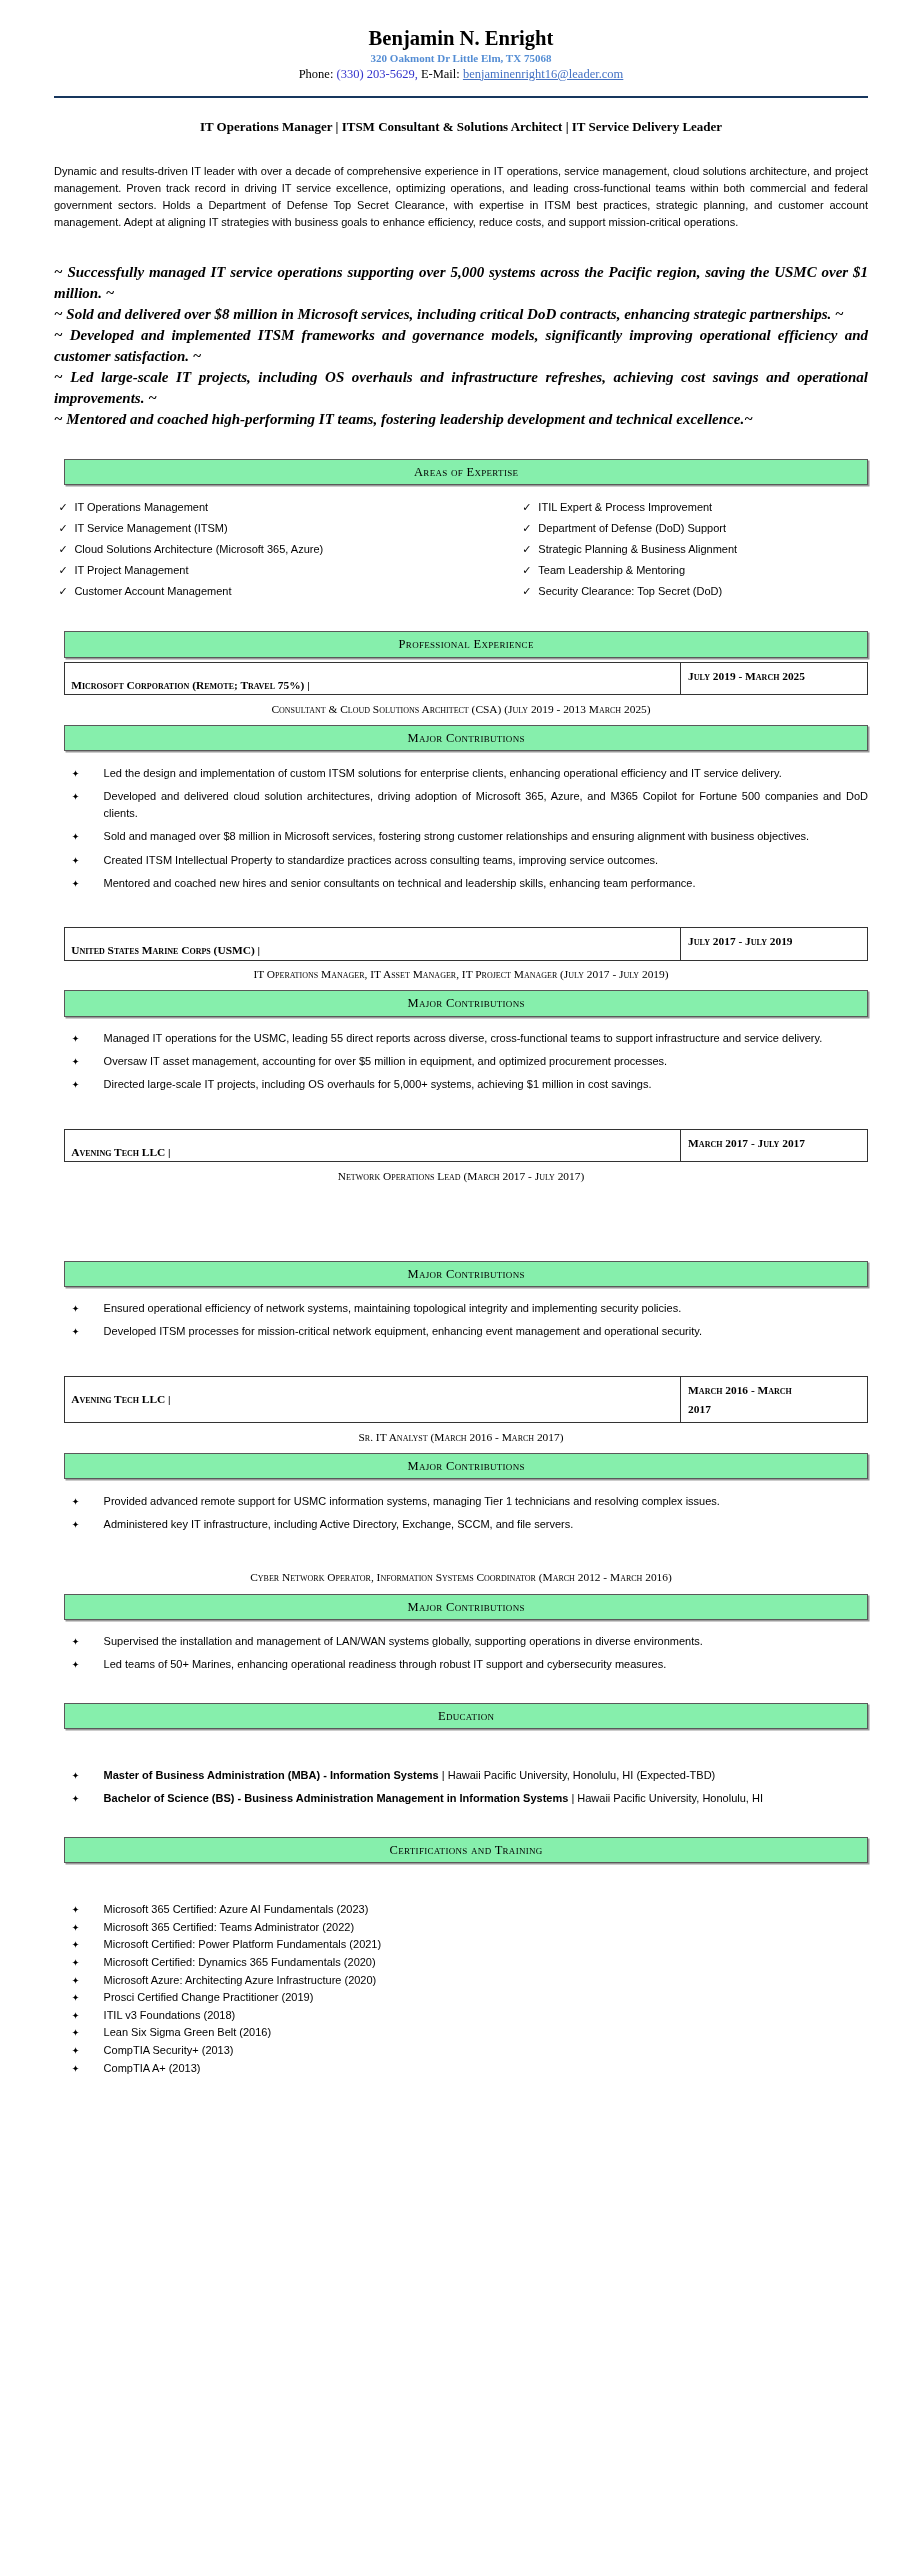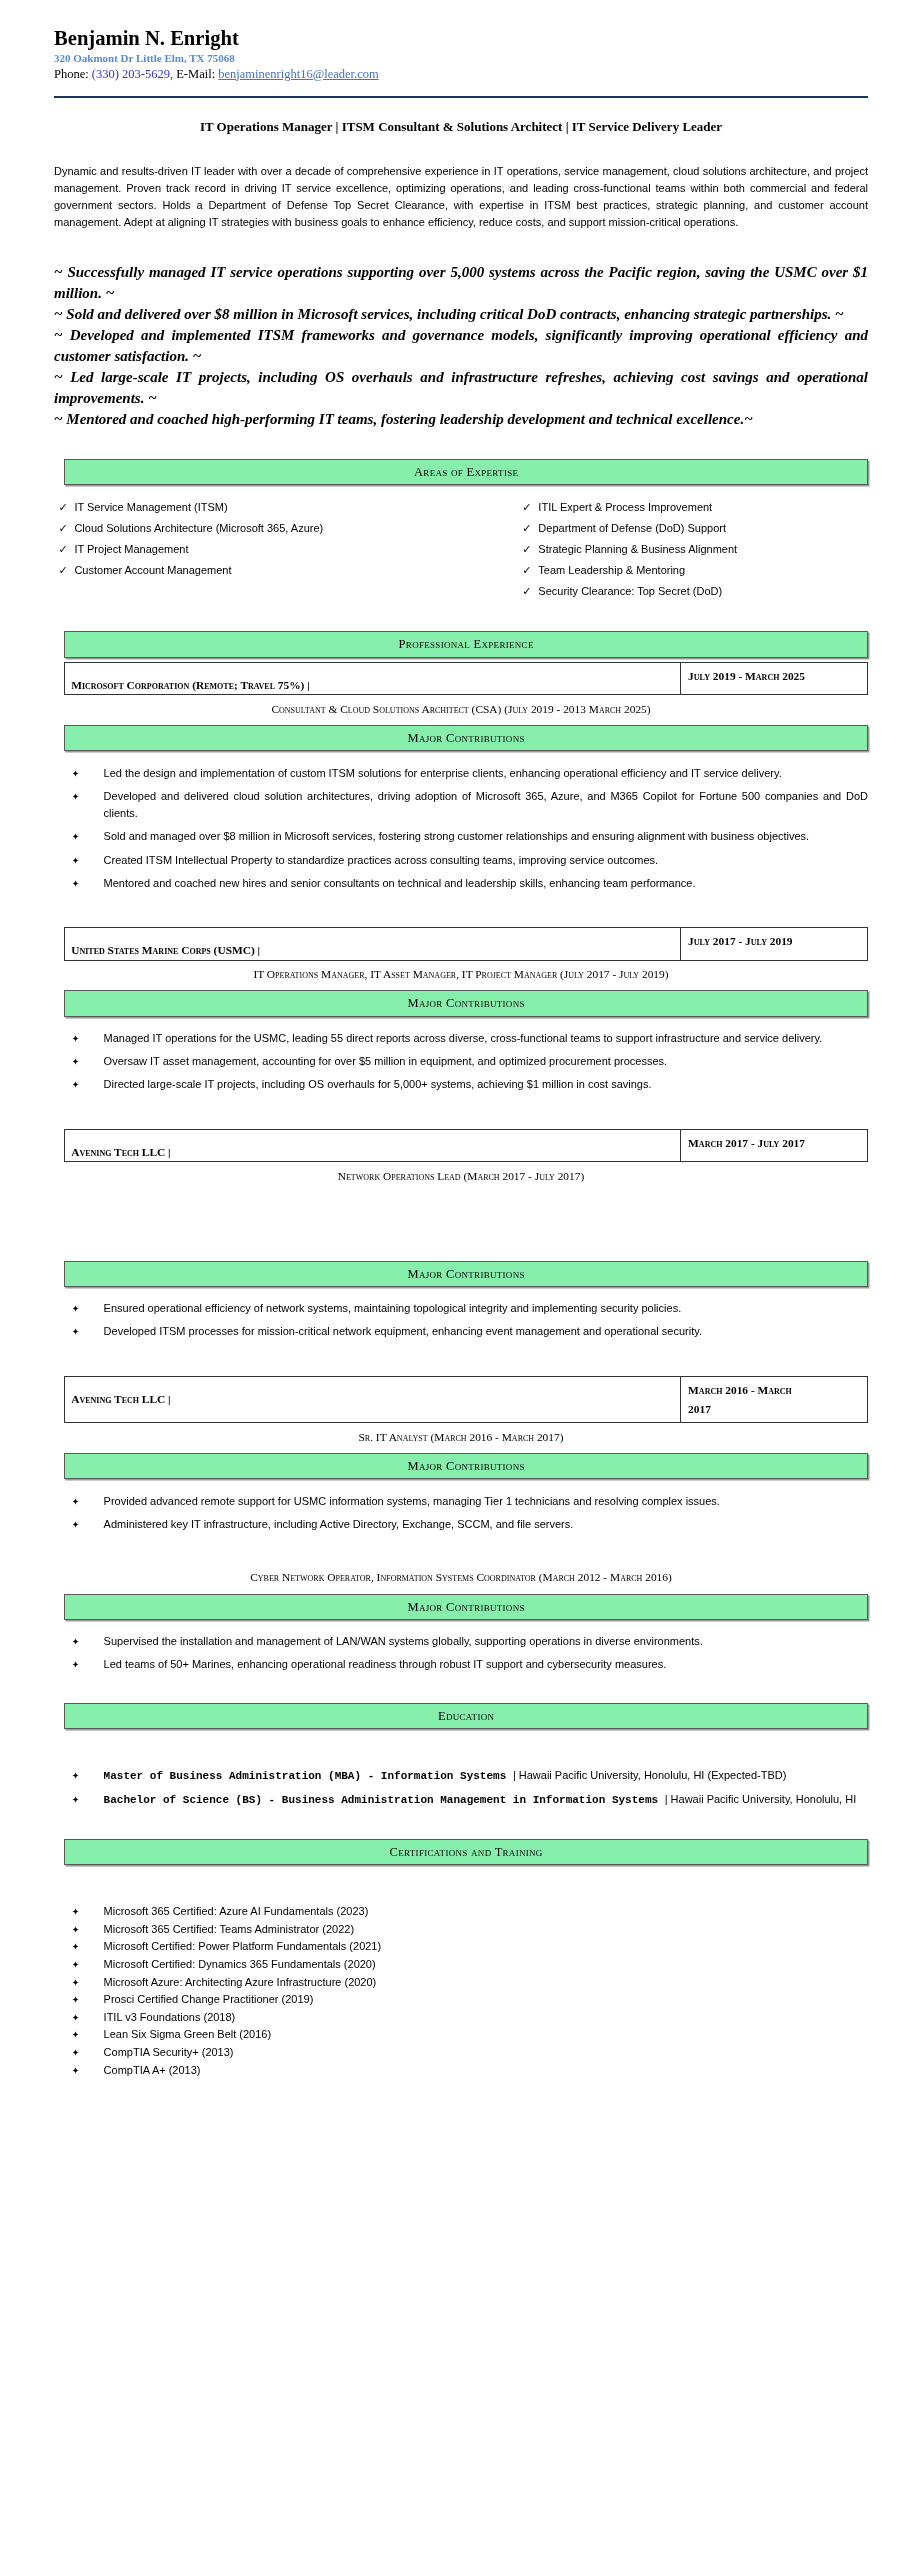--- a/index.html
+++ b/index.html
@@ -8,21 +8,21 @@
     min-height: 2576px;
     box-sizing: border-box;
     background: #ffffff;
     padding: 26.5px 43px 29px 54px;
     font-family: "Liberation Sans", sans-serif;
     font-size: 11px;
     color: #000000;
   }
 
   
-  .hdr { }
+  .hdr { text-align: center; }
   .name {
     font-family: "Liberation Serif", serif;
     font-size: 20.6px; font-weight: bold; margin: 0 0 2.9px 0;
   }
   .address {
     font-family: "Liberation Serif", serif;
     font-size: 11px; font-weight: bold; color: #548DD4; margin: 1.5px 0;
   }
   .contact { font-family: "Liberation Serif", serif; font-size: 12.5px; margin-top: 2.2px; }
   .contact a { text-decoration: none; cursor: pointer; }
@@ -96,21 +96,21 @@
   .bullets { list-style: none; margin: 13.2px 0 0 0; padding: 0 0 0 17.6px; }
   .bullets li {
     display: flex; line-height: 17.3px; margin-bottom: 5.9px;
     text-align: justify;
   }
   .star { flex: 0 0 32px; font-size: 9.6px; line-height: 17.3px; }
   .bullets li > .btxt { flex: 1 1 auto; }
   .jobgap { height: 25px; }
 
   
-  .edu b { font-weight: bold; font-family: Liberation Mono, monospace; }
+  .edu b { font-weight: bold; }
 
   
   .bullets.certs { margin-top: 38px; }
   .bullets.certs li { margin-bottom: 0; line-height: 17.6px; text-align: left; }
 </style>
 </head>
 <body>
 
 <div class="page">
 
@@ -135,20 +135,21 @@
     <p class="hl">~ Led large-scale IT projects, including OS overhauls and infrastructure refreshes, achieving cost savings and operational improvements. ~</p>
     <p class="hl">~ Mentored and coached high-performing IT teams, fostering leadership development and technical excellence.~</p>
   </div>
 
   <div class="banner">
     <span>Areas of Expertise</span>
   </div>
 
   <div class="exp-cols">
     <ul>
+      <li><span class="check">✓</span><span>IT Operations Management</span></li>
       <li><span class="check">✓</span><span>IT Service Management (ITSM)</span></li>
       <li><span class="check">✓</span><span>Cloud Solutions Architecture (Microsoft 365, Azure)</span></li>
       <li><span class="check">✓</span><span>IT Project Management</span></li>
       <li><span class="check">✓</span><span>Customer Account Management</span></li>
     </ul>
     <ul>
       <li><span class="check">✓</span><span>ITIL Expert &amp; Process Improvement</span></li>
       <li><span class="check">✓</span><span>Department of Defense (DoD) Support</span></li>
       <li><span class="check">✓</span><span>Strategic Planning &amp; Business Alignment</span></li>
       <li><span class="check">✓</span><span>Team Leadership &amp; Mentoring</span></li>

